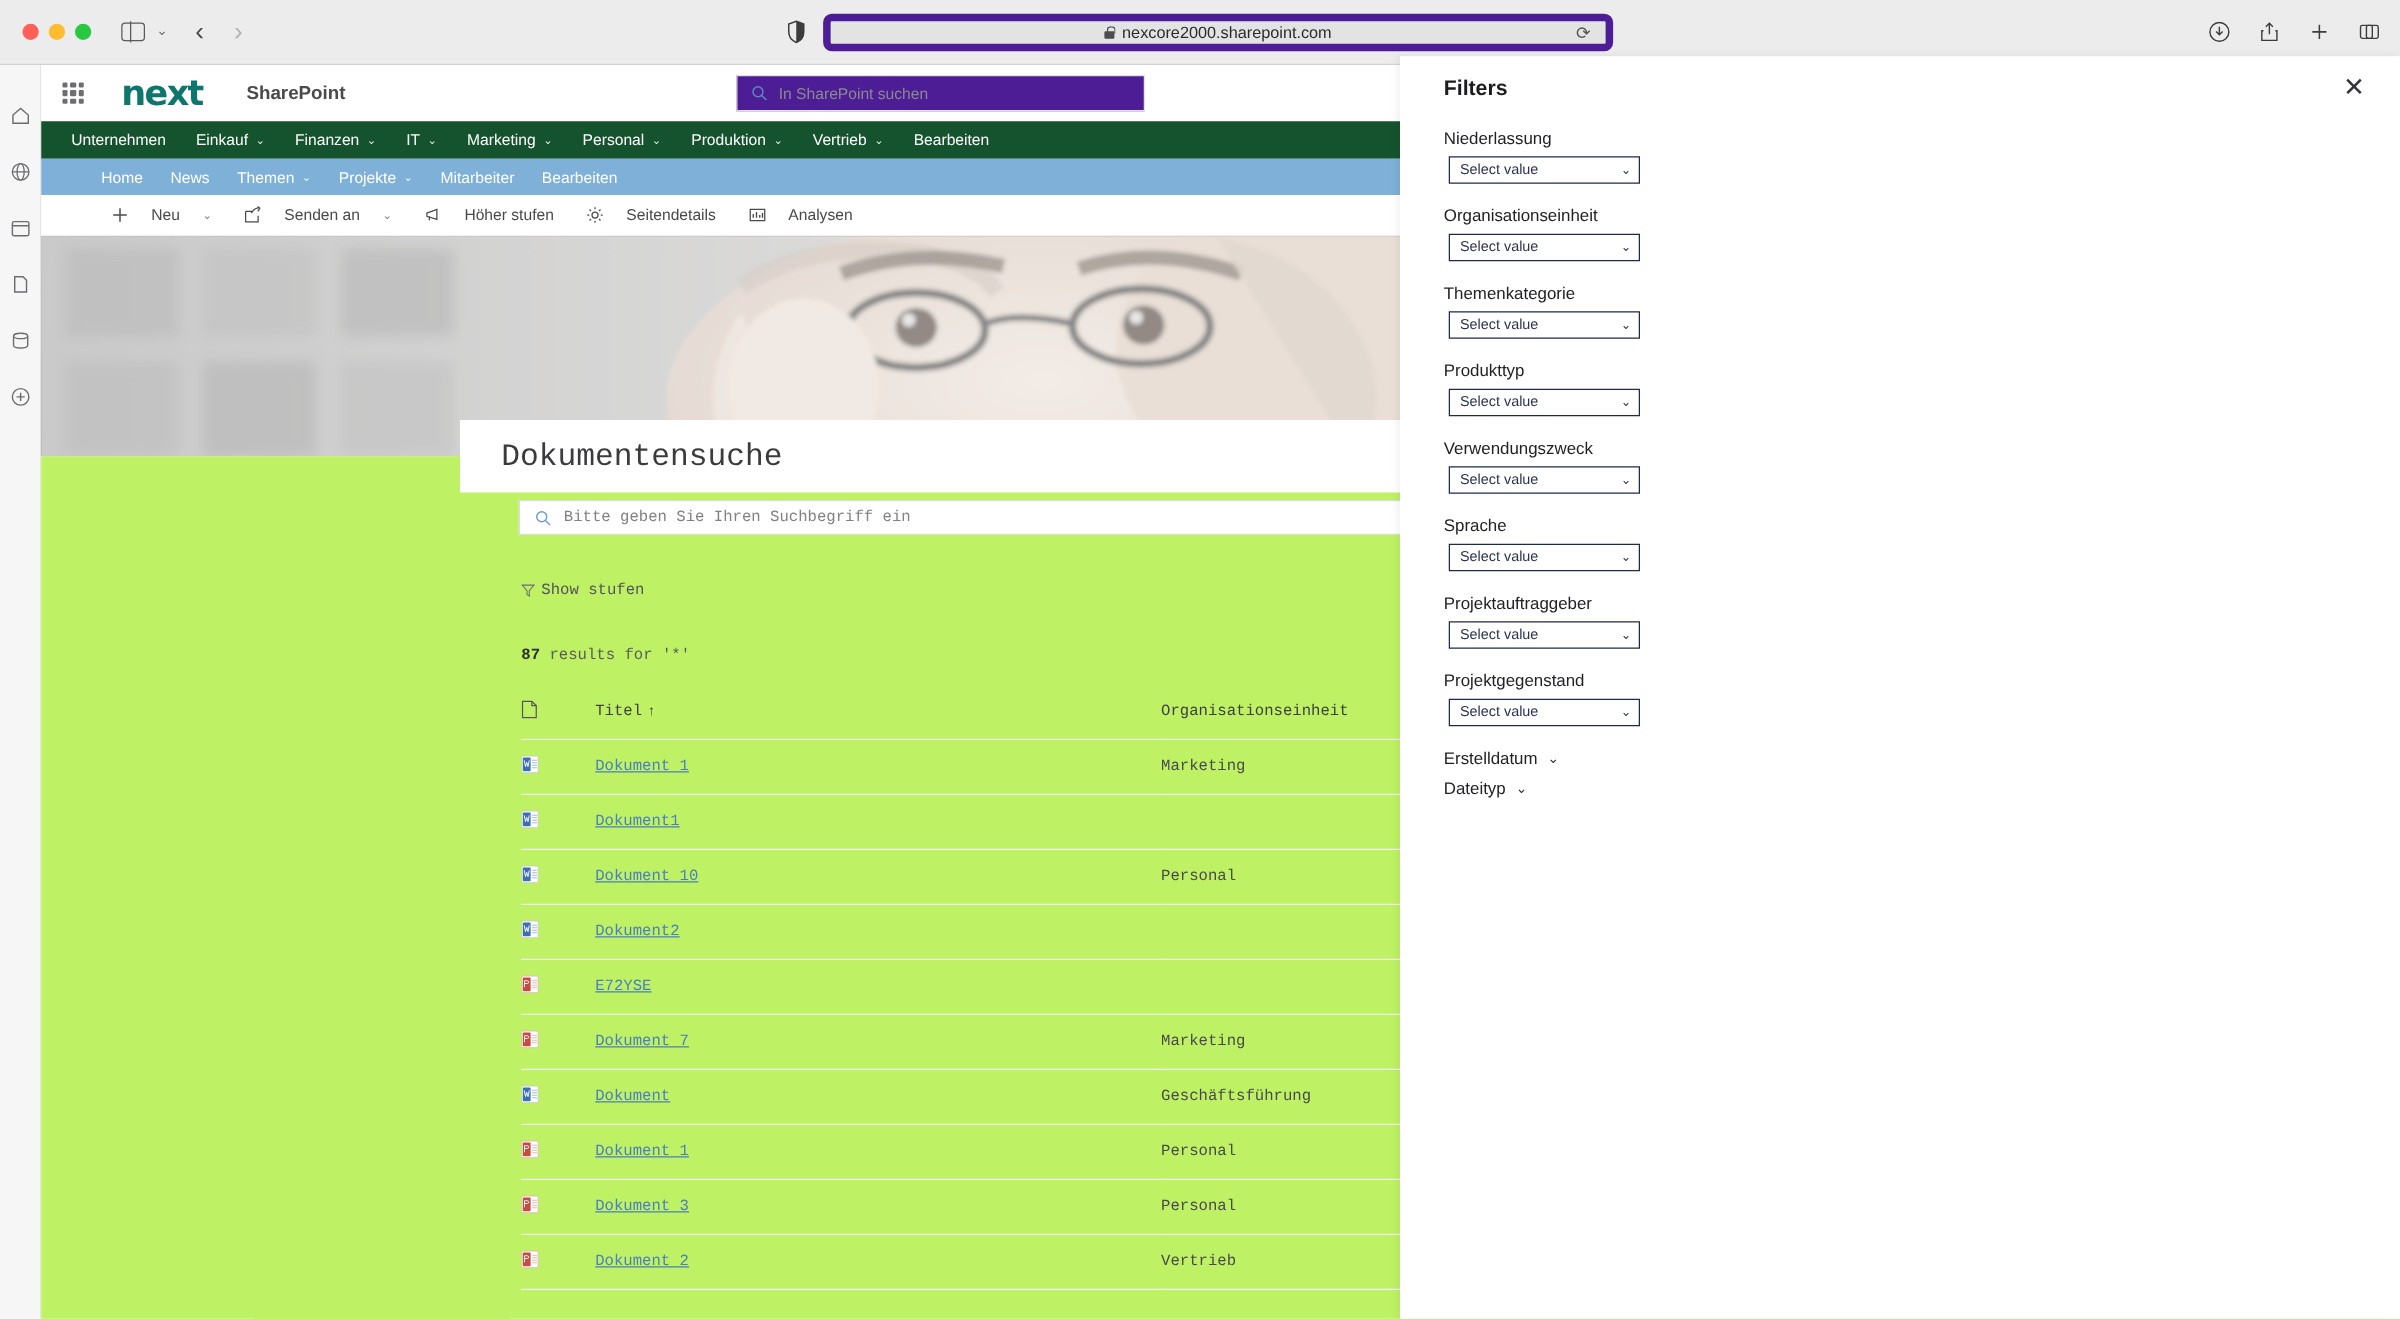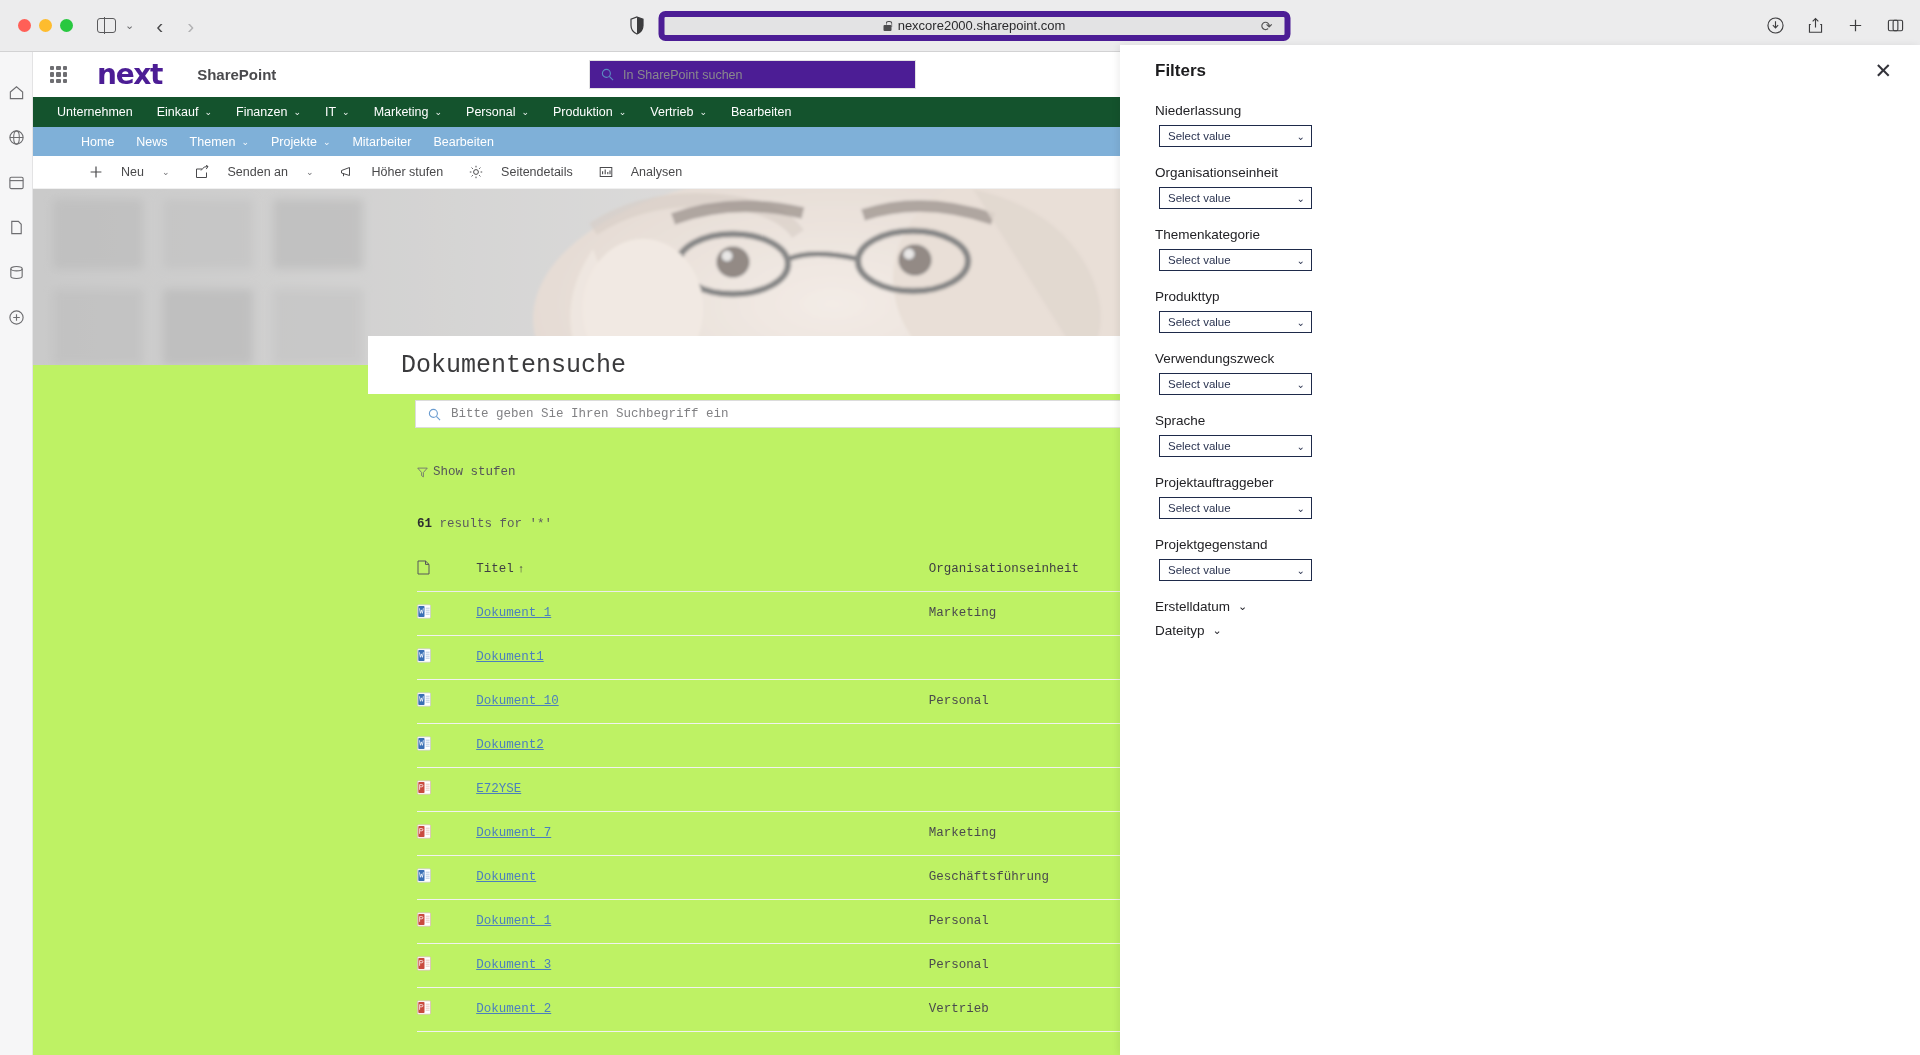--- a/index.html
+++ b/index.html
@@ -63,21 +63,21 @@
   }
   .rail-ic { width: 17px; height: 17px; color: #6d6d70; }
 
   
   .sp-suite {
     position: absolute; left: 33px; top: 52px; right: 0; height: 45px;
     background: #ffffff; display: flex; align-items: center;
   }
   .waffle { width: 17px; height: 17px; margin-left: 17px; display: grid; grid-template-columns: repeat(3,1fr); grid-template-rows: repeat(3,1fr); gap: 2.2px; }
   .waffle i { background: #6e6e72; border-radius: 1px; display: block; }
-  .brand-next { margin-left: 30px; font-size: 28px; font-weight: bold; color: #4c1d95; letter-spacing: -1.3px; font-family: "DejaVu Sans", sans-serif; }
+  .brand-next { margin-left: 30px; font-size: 28px; font-weight: bold; color: #0f766e; letter-spacing: -1.3px; font-family: "DejaVu Sans", sans-serif; }
   .suite-title { margin-left: 35px; font-size: 15px; color: #4a4a4d; font-weight: 600; }
   .sp-search {
     position: absolute; left: 556px; top: 8px;
     width: 327px; height: 29px;
     background: #4c1d95; border: 1px solid #e2e2e3;
     display: flex; align-items: center; gap: 9px; padding-left: 11px;
   }
   .sp-search .mag { width: 13px; height: 13px; }
   .sp-search span { font-size: 12.5px; color: #8a8a8d; }
 
@@ -479,21 +479,21 @@
     </div>
 
     <div class="show-filters">
       <svg class="funnel" viewBox="0 0 12 12">
         <path d="M0.8 1.2 H11.2 L7 6 V10.8 L5 9.4 V6 Z" fill="none" stroke="#6a6a70" stroke-width="0.9"></path>
       </svg>
       <span>Show stufen</span>
     </div>
 
     <div class="results-count">
-      <b>61</b>
+      <b>87</b>
       <span>results for '*'</span>
     </div>
 
     <table class="results">
       <thead>
         <tr>
           <th class="col-ic">
             <svg class="pg-icon" viewBox="0 0 13 15">
               <path d="M1 1 H8.5 L12 4.4 V14 H1 Z" fill="none" stroke="#56565a" stroke-width="1"></path>
               <path d="M8.5 1 V4.4 H12" fill="none" stroke="#56565a" stroke-width="1"></path>

